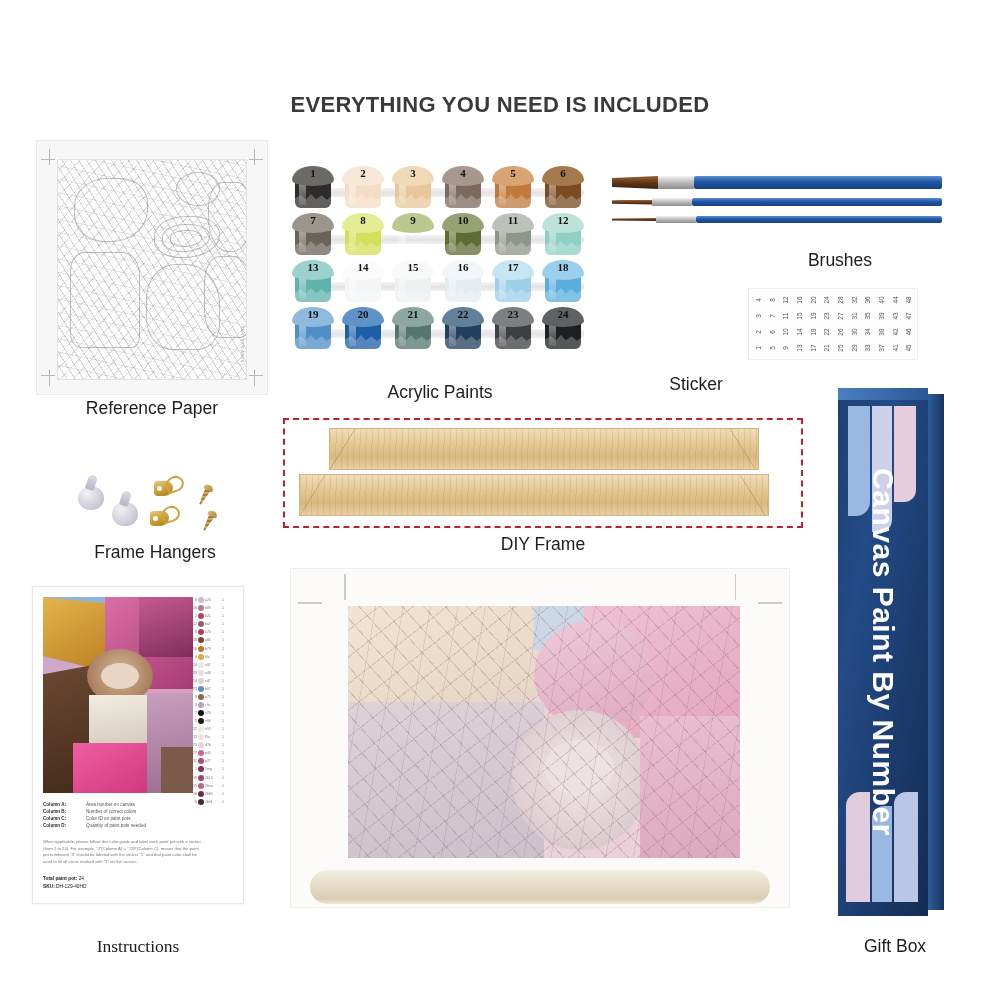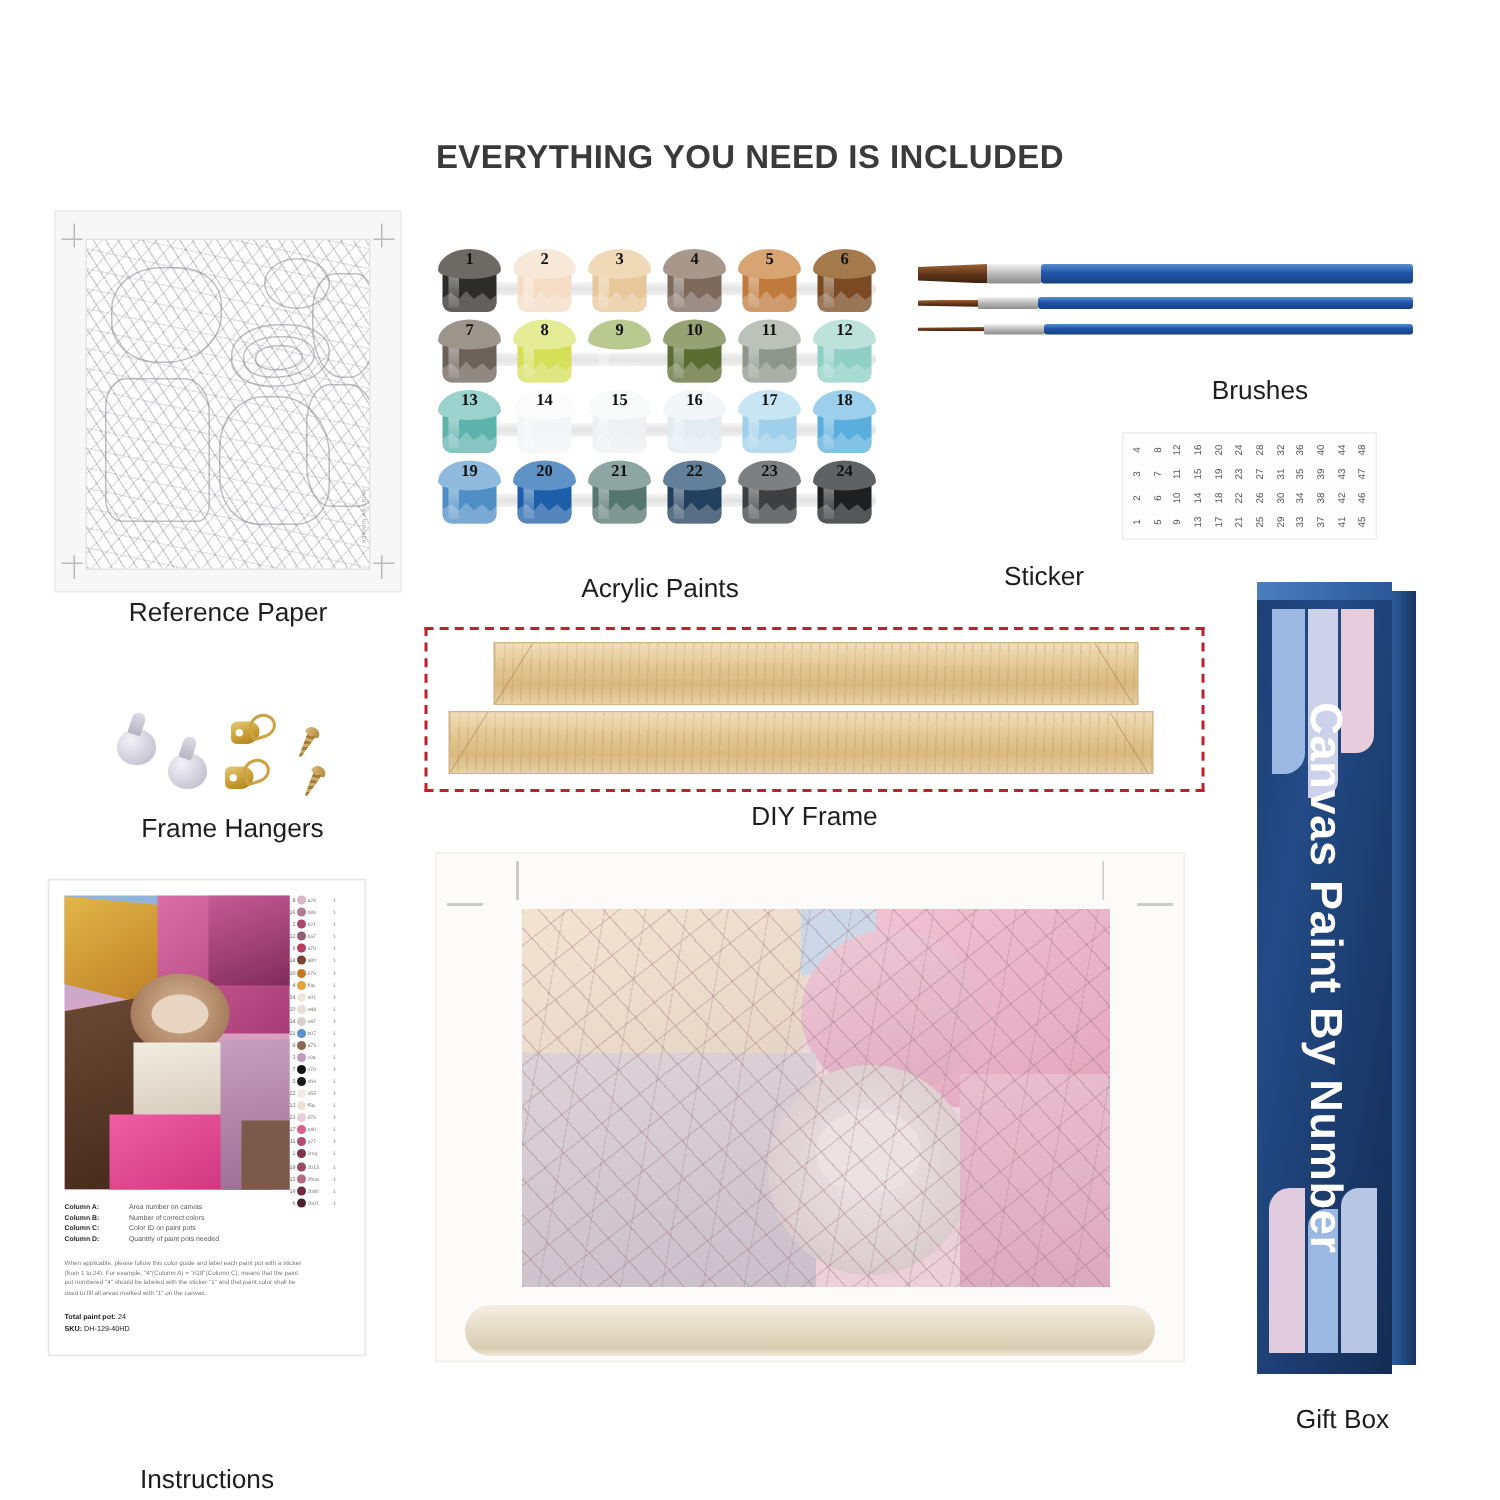--- a/index.html
+++ b/index.html
@@ -779,21 +779,21 @@
         </div>
       </div>
     <div class="fine-print">When applicable, please follow this color guide and label each paint pot with a sticker (from 1 to 24). For example, "4"(Column A) = "#29"(Column C), means that the paint pot numbered "4" should be labeled with the sticker "1" and that paint color shall be used to fill all areas marked with "1" on the canvas.</div>
     <div class="totals">
       <div><b>Total paint pot:</b>
            <span>24</span></div>
       <div><b>SKU:</b>
            <span>DH-129-40HD</span></div>
     </div>
   </div>
-  <div class="caption" style="left:32px; top:976px; width:212px;">Instructions</div>
+  <div class="caption" style="left:32px; top:936px; width:212px;font-family:Liberation Serif, serif;">Instructions</div>
 
   <div id="linen-canvas">
     <div class="canvas-margin"></div>
     <div class="canvas-tick" style="left:54px;top:6px;height:26px"></div>
     <div class="canvas-tick" style="right:54px;top:6px;height:26px"></div>
     <div class="canvas-tick" style="left:8px;top:34px;width:24px;height:1.5px"></div>
     <div class="canvas-tick" style="right:8px;top:34px;width:24px;height:1.5px"></div>
     <div id="canvas-art">
       <div class="ca" style="left:0;top:0;width:210px;height:116px;background:linear-gradient(160deg,#f3e4d2,#e4d3c4);clip-path:polygon(0 0,100% 0,86% 100%,0 88%)"></div>
       <div class="ca" style="left:186px;top:0;width:76px;height:44px;background:#ccd7e8"></div>

